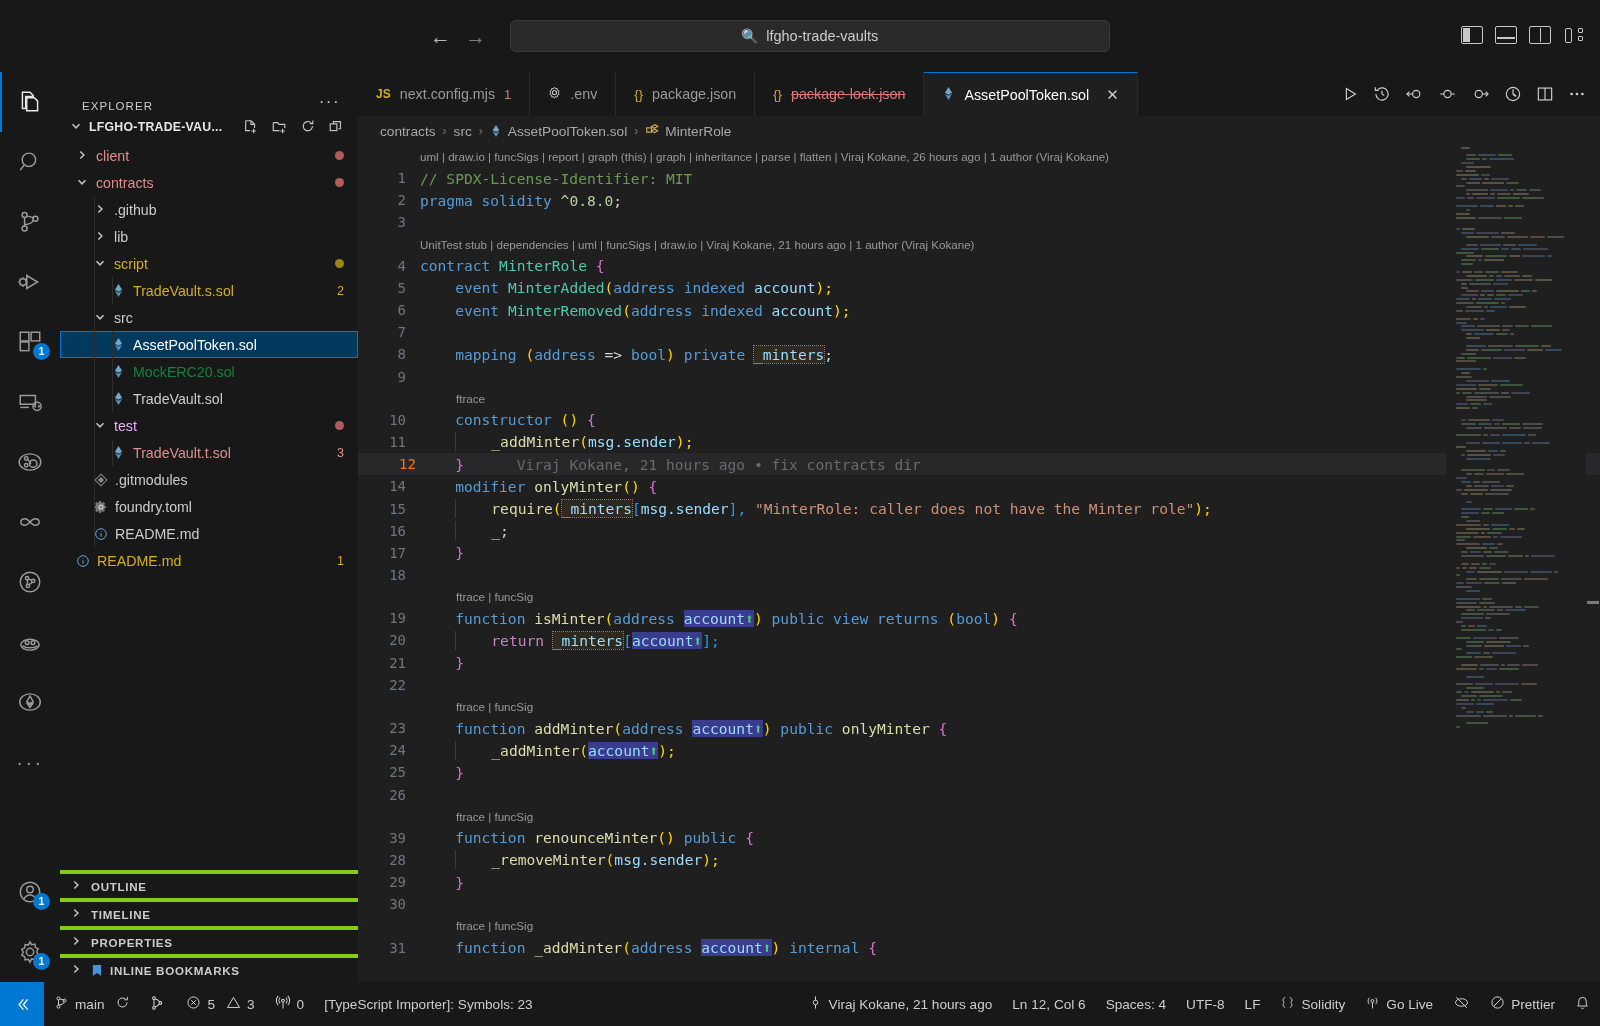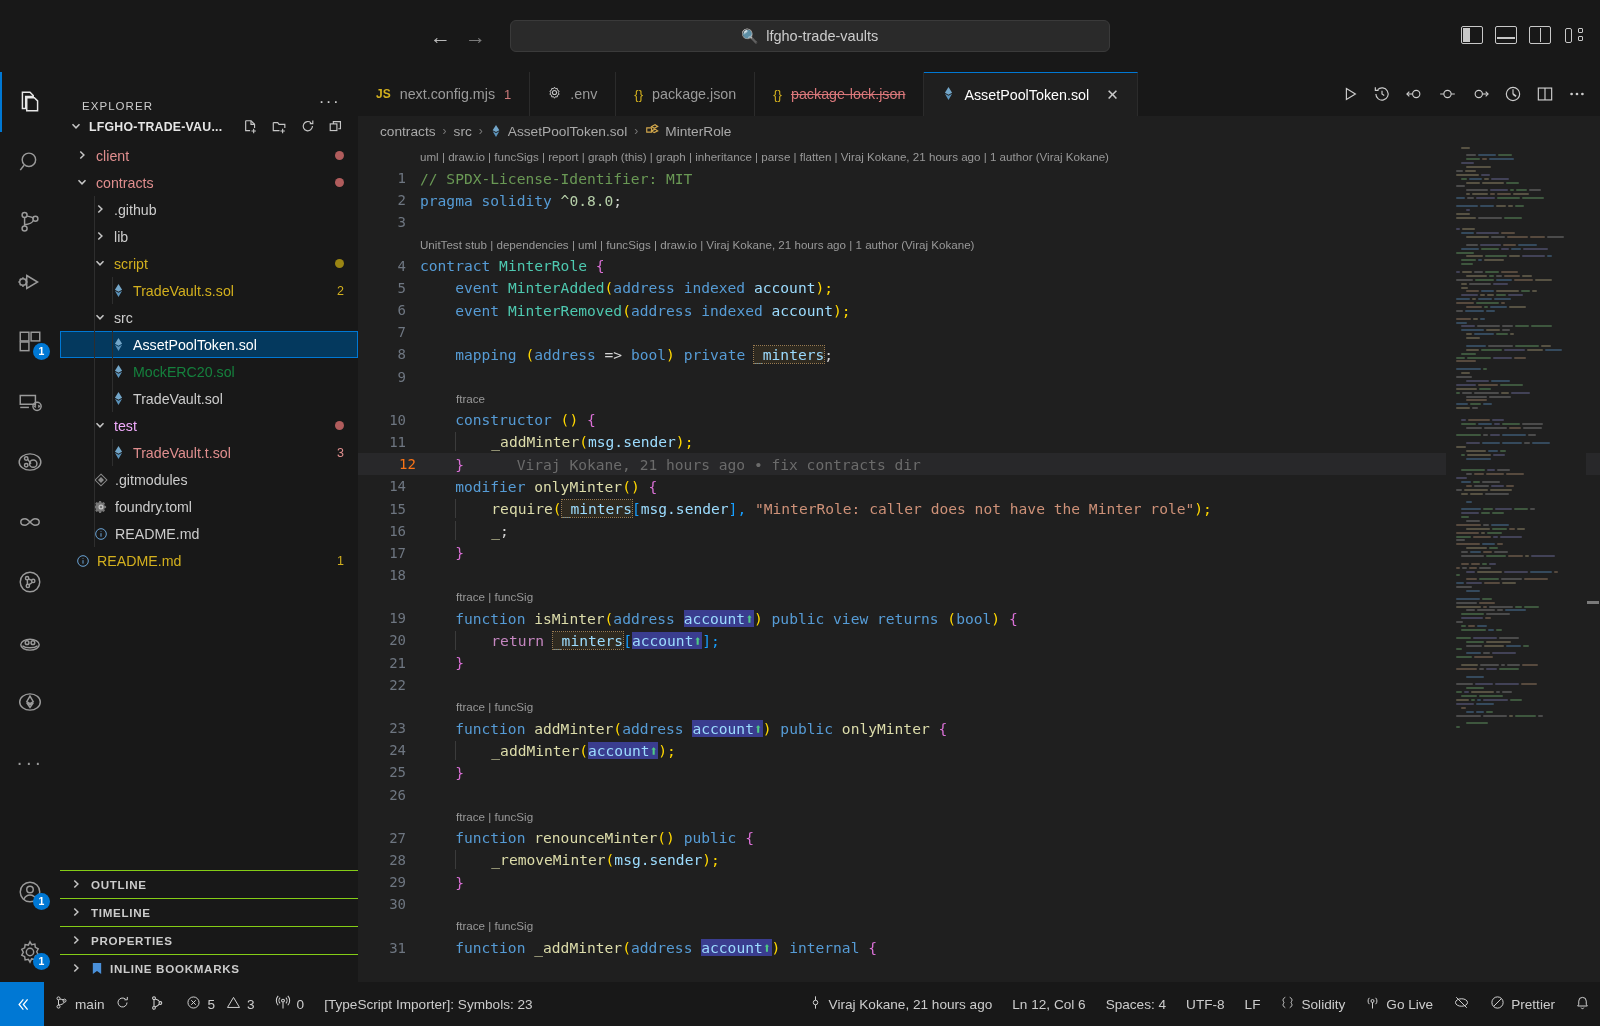--- a/index.html
+++ b/index.html
@@ -86,21 +86,21 @@
   .row.selected{ background:#04395e; outline:1px solid #0078d4; outline-offset:-1px; }
   .row .name{ white-space:nowrap; }
   .row .badge{ margin-left:auto; font-size:12.5px; }
   .row .dot{ margin-left:auto; width:9px; height:9px; border-radius:50%; }
   .strike{ text-decoration:line-through; }
   .ficon{ width:17px; flex:0 0 17px; display:flex; align-items:center; justify-content:center; }
   .guide{ position:absolute; top:0; bottom:0; width:1px; background:#2e2e2e; }
   .sb-bottom{ margin-top:auto; }
   .collapse-row{
     height:28px; display:flex; align-items:center; gap:7px; padding-left:8px;
-    border-top:1px solid #84cc16; font-size:11.6px; font-weight:700; color:#cccccc; letter-spacing:.7px;
+    border-top:4px solid #84cc16; font-size:11.6px; font-weight:700; color:#cccccc; letter-spacing:.7px;
     cursor:pointer;
   }
 
   
   .editor{ position:absolute; left:358px; top:72px; right:0; bottom:44px; background:#1f1f1f; }
   .tabsbar{ height:44px; background:#181818; display:flex; position:relative; }
   .tab{
     display:flex; align-items:center; gap:9px; padding:0 18px; height:44px;
     font-size:14.3px; color:#9a9a9a; background:#181818;
     border-right:1px solid #2b2b2b; cursor:pointer; white-space:nowrap;
@@ -666,21 +666,21 @@
               <path d="M7.5 4l4-2 3 2-4 2z"></path>
               <path d="M7.5 9l4-2 3 2-4 2z"></path>
             </svg></span>
           <span>MinterRole</span>
         </span>
       </div>
 
     <div class="codearea">
       <div id="code-host">
           <div class="lens">
-            <span class="lenstext" style="padding-left:62px">uml | draw.io | funcSigs | report | graph (this) | graph | inheritance | parse | flatten | Viraj Kokane, 21 hours ago | 1 author (Viraj Kokane)</span>
+            <span class="lenstext" style="padding-left:62px">uml | draw.io | funcSigs | report | graph (this) | graph | inheritance | parse | flatten | Viraj Kokane, 26 hours ago | 1 author (Viraj Kokane)</span>
           </div>
           <div class="coderow">
             <span class="gutter">1</span>
             <span class="codetext"><span class="c-comment">// SPDX-License-Identifier: MIT</span></span>
           </div>
           <div class="coderow">
             <span class="gutter">2</span>
             <span class="codetext"><span class="c-kw">pragma</span> <span class="c-kw">solidity</span> <span class="c-num">^0.8.0</span><span class="c-plain">;</span></span>
           </div>
           <div class="coderow">
@@ -784,21 +784,21 @@
             <span class="codetext">    <span class="c-brace2">}</span></span>
           </div>
           <div class="coderow">
             <span class="gutter">26</span>
             <span class="codetext"></span>
           </div>
           <div class="lens">
             <span class="lenstext" style="padding-left:98px">ftrace | funcSig</span>
           </div>
           <div class="coderow">
-            <span class="gutter">27</span>
+            <span class="gutter">39</span>
             <span class="codetext">    <span class="c-kw">function</span> <span class="c-fn">renounceMinter</span><span class="c-brace">()</span> <span class="c-kw">public</span> <span class="c-brace2">{</span></span>
           </div>
           <div class="coderow">
             <span class="gutter">28</span>
             <span class="codetext">    <span class="iguide"></span>    <span class="c-fn">_removeMinter</span><span class="c-brace">(</span><span class="c-var">msg.sender</span><span class="c-brace">);</span></span>
           </div>
           <div class="coderow">
             <span class="gutter">29</span>
             <span class="codetext">    <span class="c-brace2">}</span></span>
           </div>

